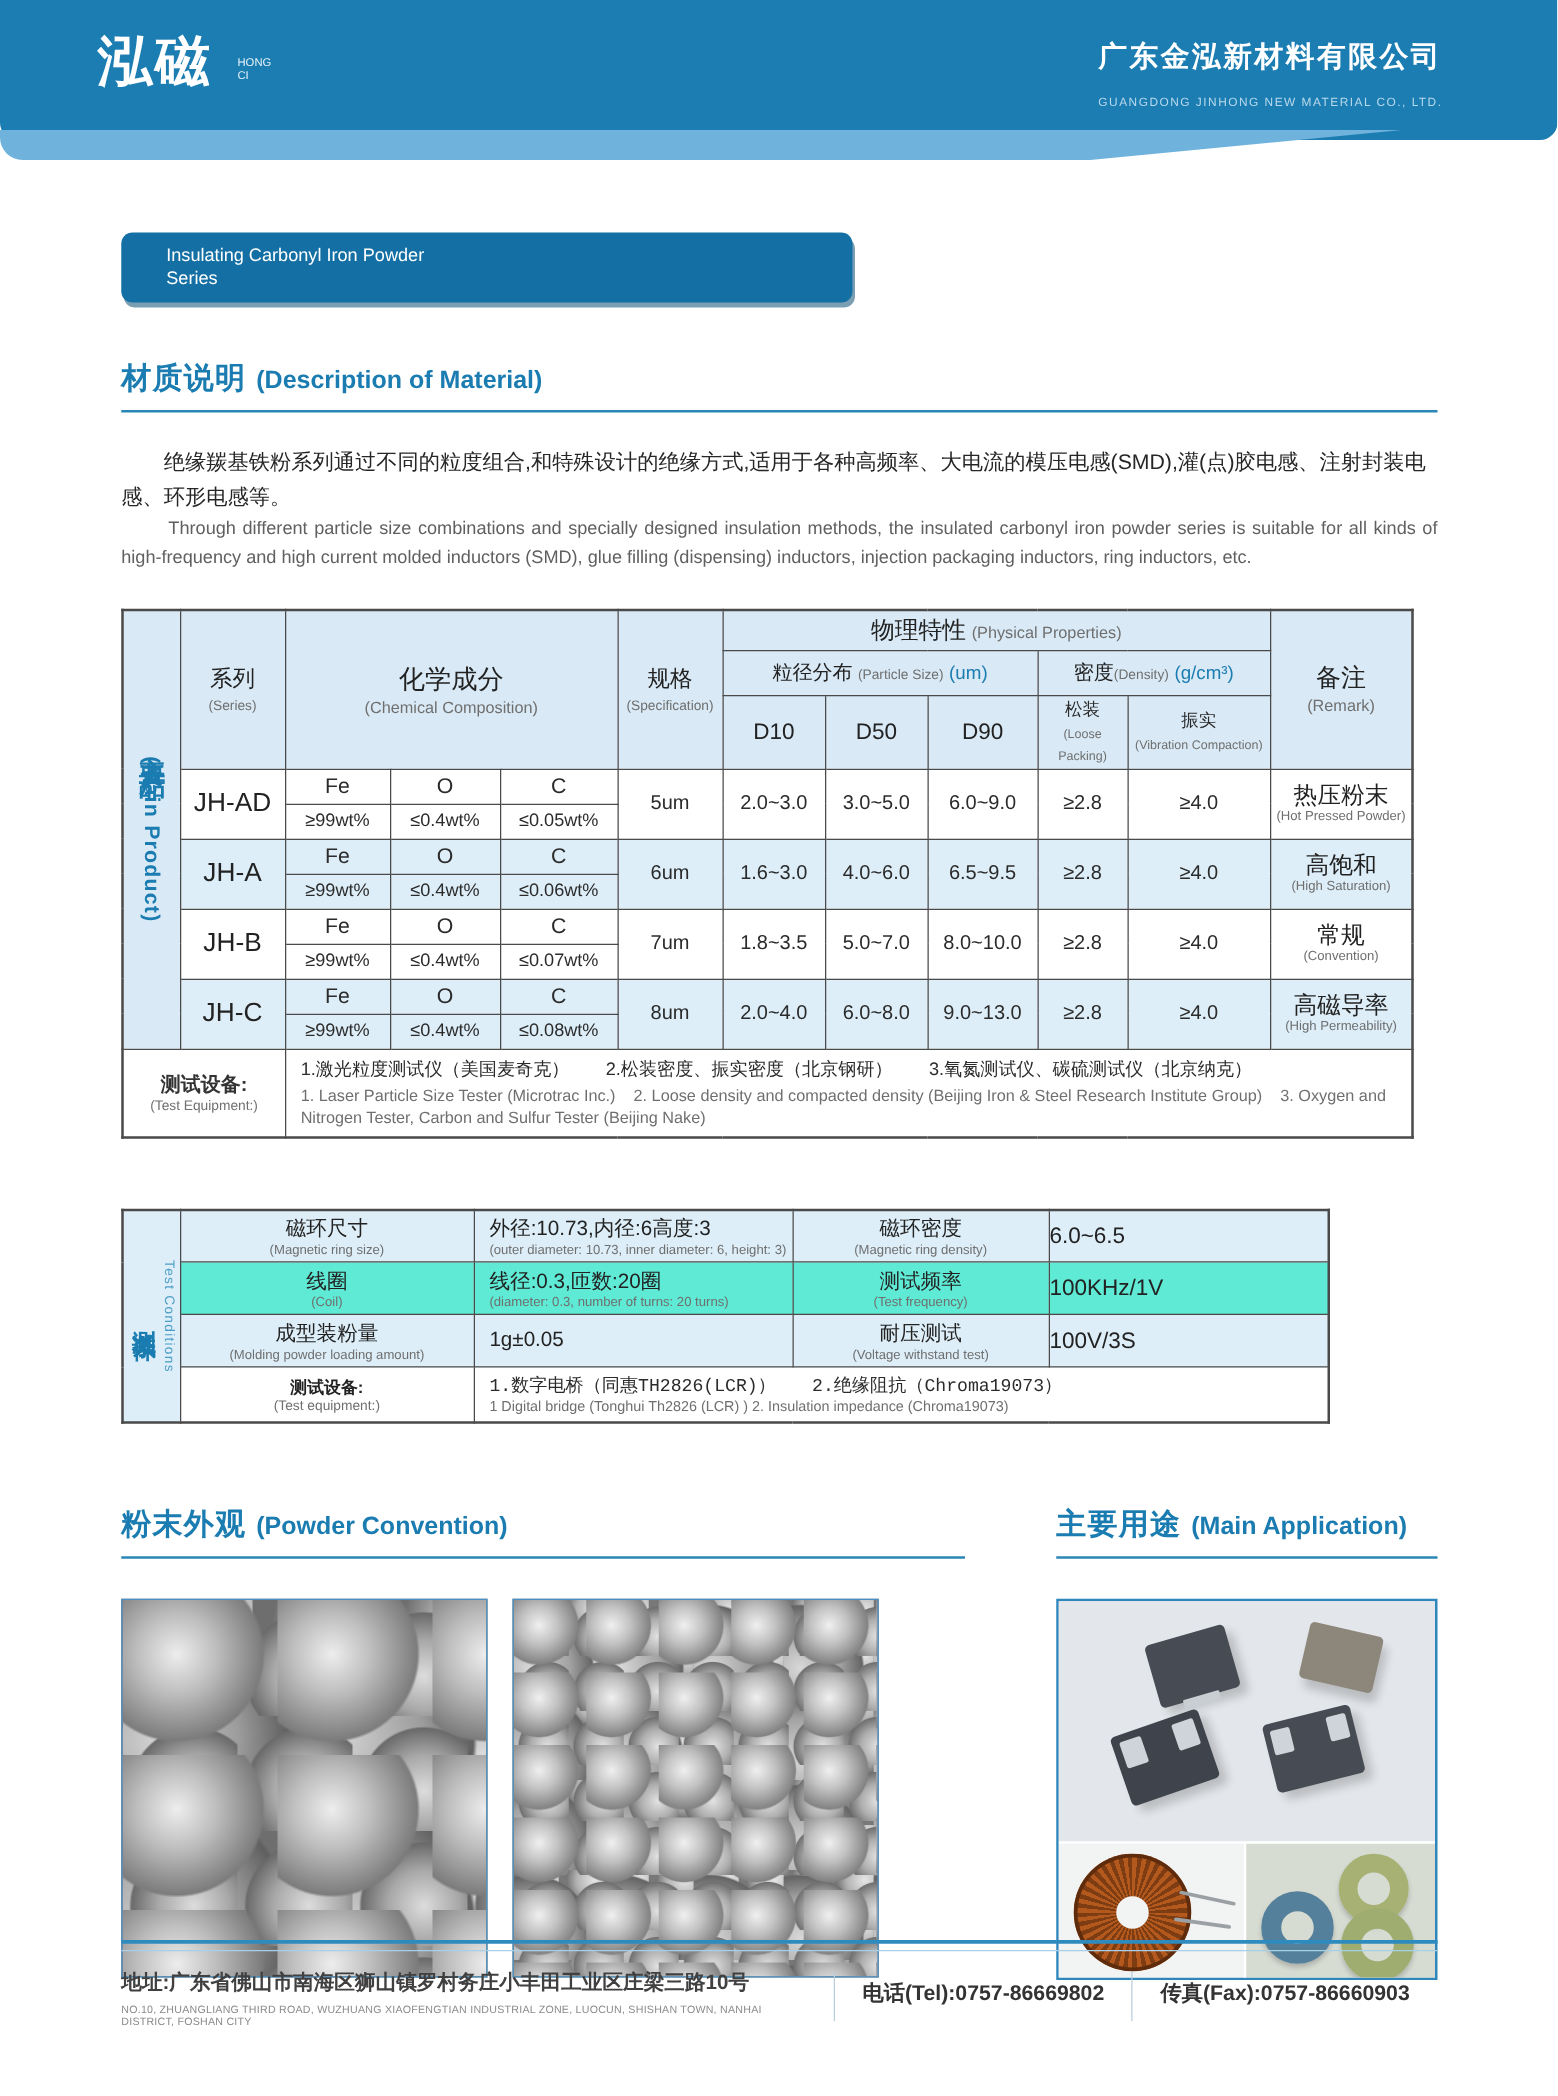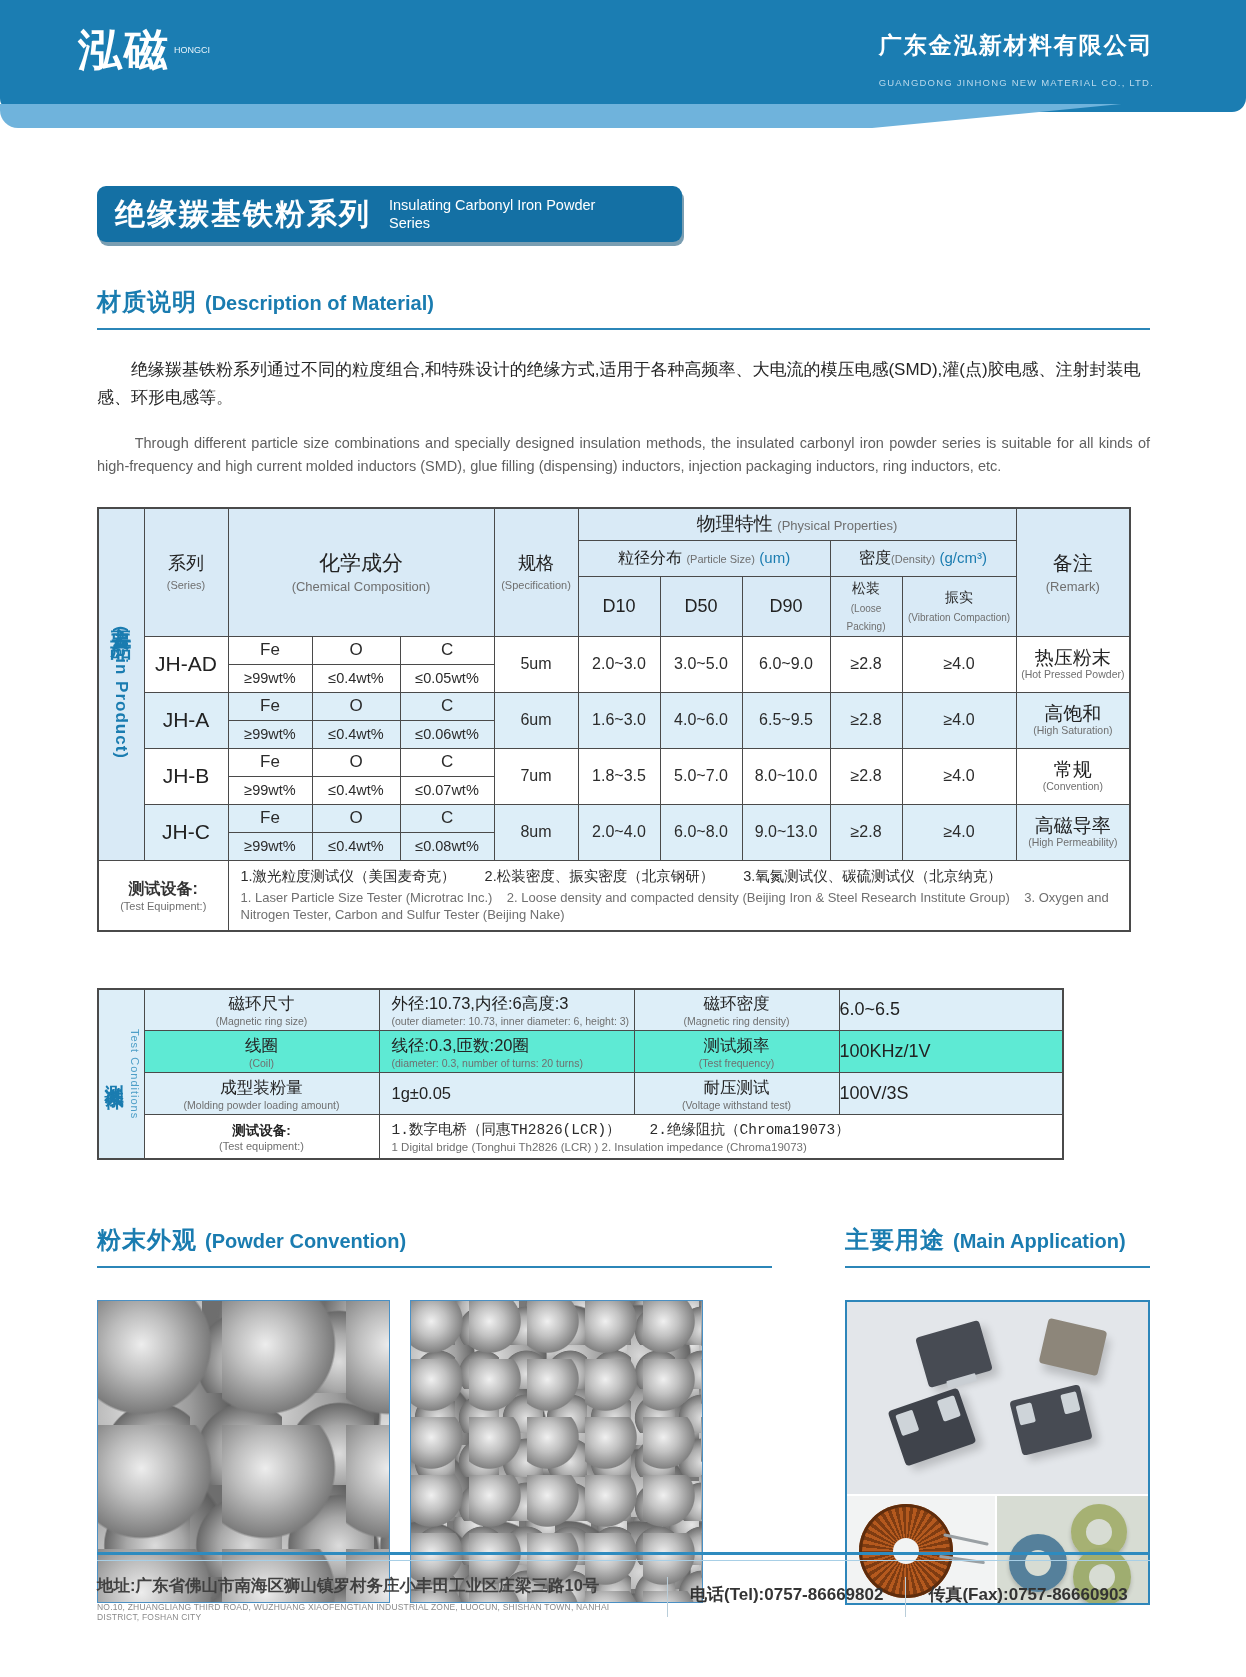--- a/index.html
+++ b/index.html
@@ -4,21 +4,21 @@
 <style>
   * { margin:0; padding:0; box-sizing:border-box; }
   html,body { background:#ffffff; }
   body { font-family:"Liberation Sans","DejaVu Sans",sans-serif; color:#2b2b2b; }
   .page { position:relative; width:1246px; height:1677px; background:#fff; overflow:hidden; }
 
   
   .top { position:relative; width:1246px; height:112px; background:#1b7db2; border-radius:0 0 14px 14px; }
   .logo { position:absolute; left:78px; top:28px; display:flex; align-items:flex-start; color:#fff; }
   .logo-cn { font-size:44px; font-weight:bold; letter-spacing:2px; line-height:1; }
-  .logo-sub { display:flex; margin-left:4px; margin-top:18px; font-size:9px; line-height:1.1; color:#e8f4fb;justify-content:flex-end; }
+  .logo-sub { display:flex; flex-direction:column; margin-left:20px; margin-top:18px; font-size:9px; line-height:1.1; color:#e8f4fb;justify-content:flex-end; }
   .company { position:absolute; right:92px; top:30px; text-align:left; color:#fff; }
   .company-cn { font-size:23px; font-weight:bold; letter-spacing:2px; }
   .company-en { font-size:9.5px; letter-spacing:1.2px; color:#b9d9ec; margin-top:16px; }
   .header-band { position:relative; width:1246px; height:24px; margin-top:-8px; background:#6fb3dc; border-radius:0 0 18px 18px; clip-path:polygon(0 0,90% 0,70% 100%,0 100%); }
 
   
   .content { position:relative; margin-left:97px; width:1053px; }
 
   
   .title-banner { margin-top:58px; width:585px; min-height:56px; background:#1470a4; border-radius:9px;
@@ -27,21 +27,21 @@
   .t-en { margin-left:18px; font-size:14.5px; line-height:1.25; }
   .t-en span { display:block; }
 
   
   .sec { display:flex; align-items:baseline; gap:8px; color:#1a7cb0; margin-top:44px; }
   .sec .cn { font-size:24px; font-weight:bold; letter-spacing:1px; }
   .sec .en { font-size:20px; font-weight:bold; }
   .rule { height:2px; background:#2b86b8; margin-top:10px; }
 
   .para-cn { margin-top:26px; font-size:17px; line-height:1.65; text-indent:2em; color:#262626; }
-  .para-en { margin-top:20px; font-size:14.5px; line-height:1.55; text-indent:2.6em; color:#606060; text-align:justify; }
+  .para-en { margin-top:0; font-size:14.5px; line-height:1.55; text-indent:2.6em; color:#606060; text-align:justify; }
 
   
   table { border-collapse:collapse; table-layout:fixed; }
   td { border:1px solid #4a4a4a; text-align:center; vertical-align:middle; padding:2px 3px; }
   .main-table, .test-table { width:965px; border:2px solid #4a4a4a; }
   .cn-lg { font-size:18px; color:#222; }
   .en-sm { font-size:11px; color:#6f6f6f; }
   .blue { color:#1a7cb0; }
 
   .main-table { margin-top:30px; }
@@ -164,21 +164,20 @@
     <div class="company">
       <div class="company-cn">广东金泓新材料有限公司</div>
       <div class="company-en">GUANGDONG JINHONG NEW MATERIAL CO., LTD.</div>
     </div>
   </header>
   <div class="header-band"></div>
 
   <main class="content">
 
     <div class="title-banner">
-      <span class="t-cn">绝缘羰基铁粉系列</span>
       <span class="t-en">
         <span>Insulating Carbonyl Iron Powder</span>
         <span>Series</span>
       </span>
     </div>
 
     <h2 class="sec">
       <span class="cn">材质说明</span>
       <span class="en">(Description of Material)</span>
     </h2>

